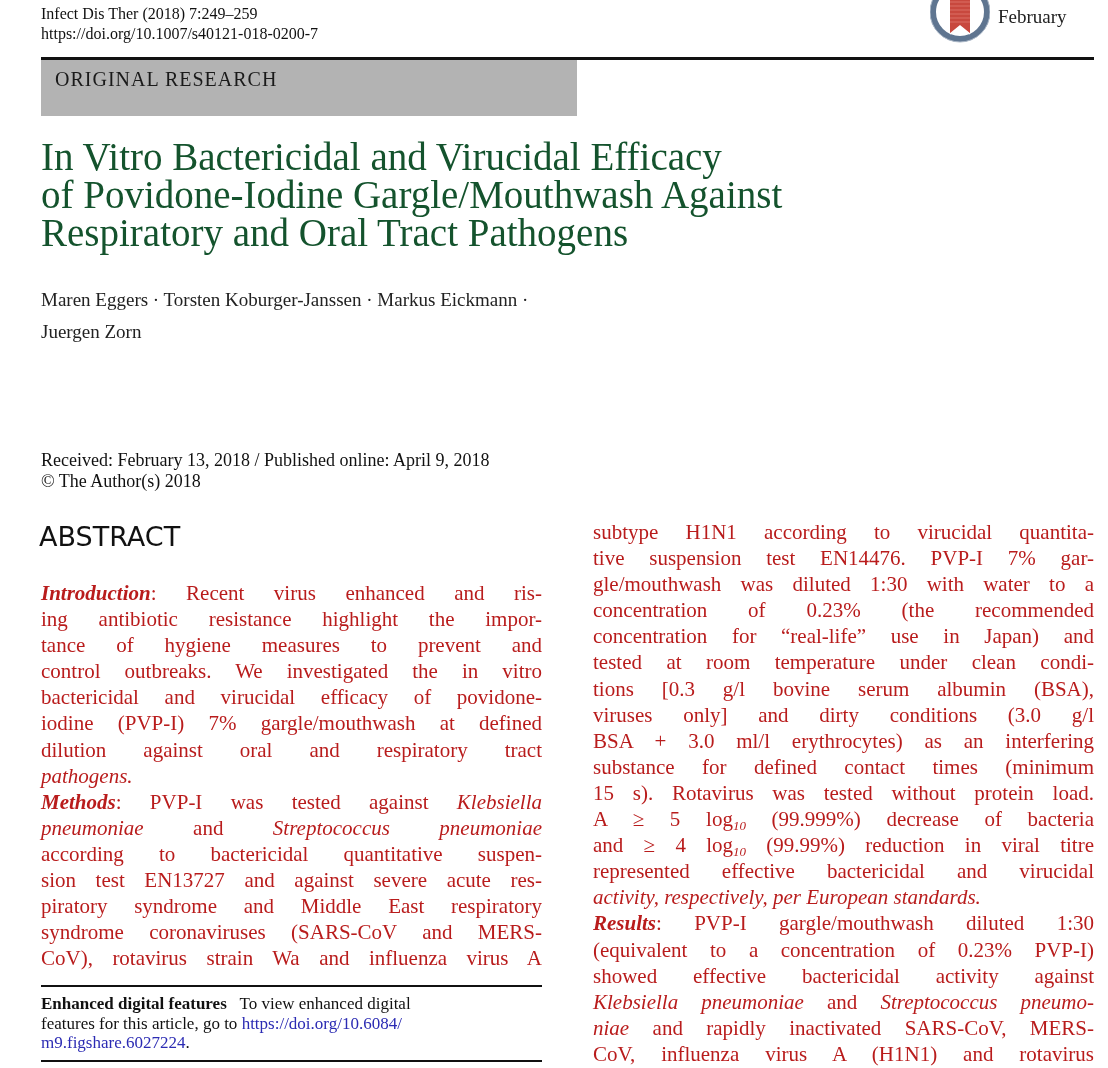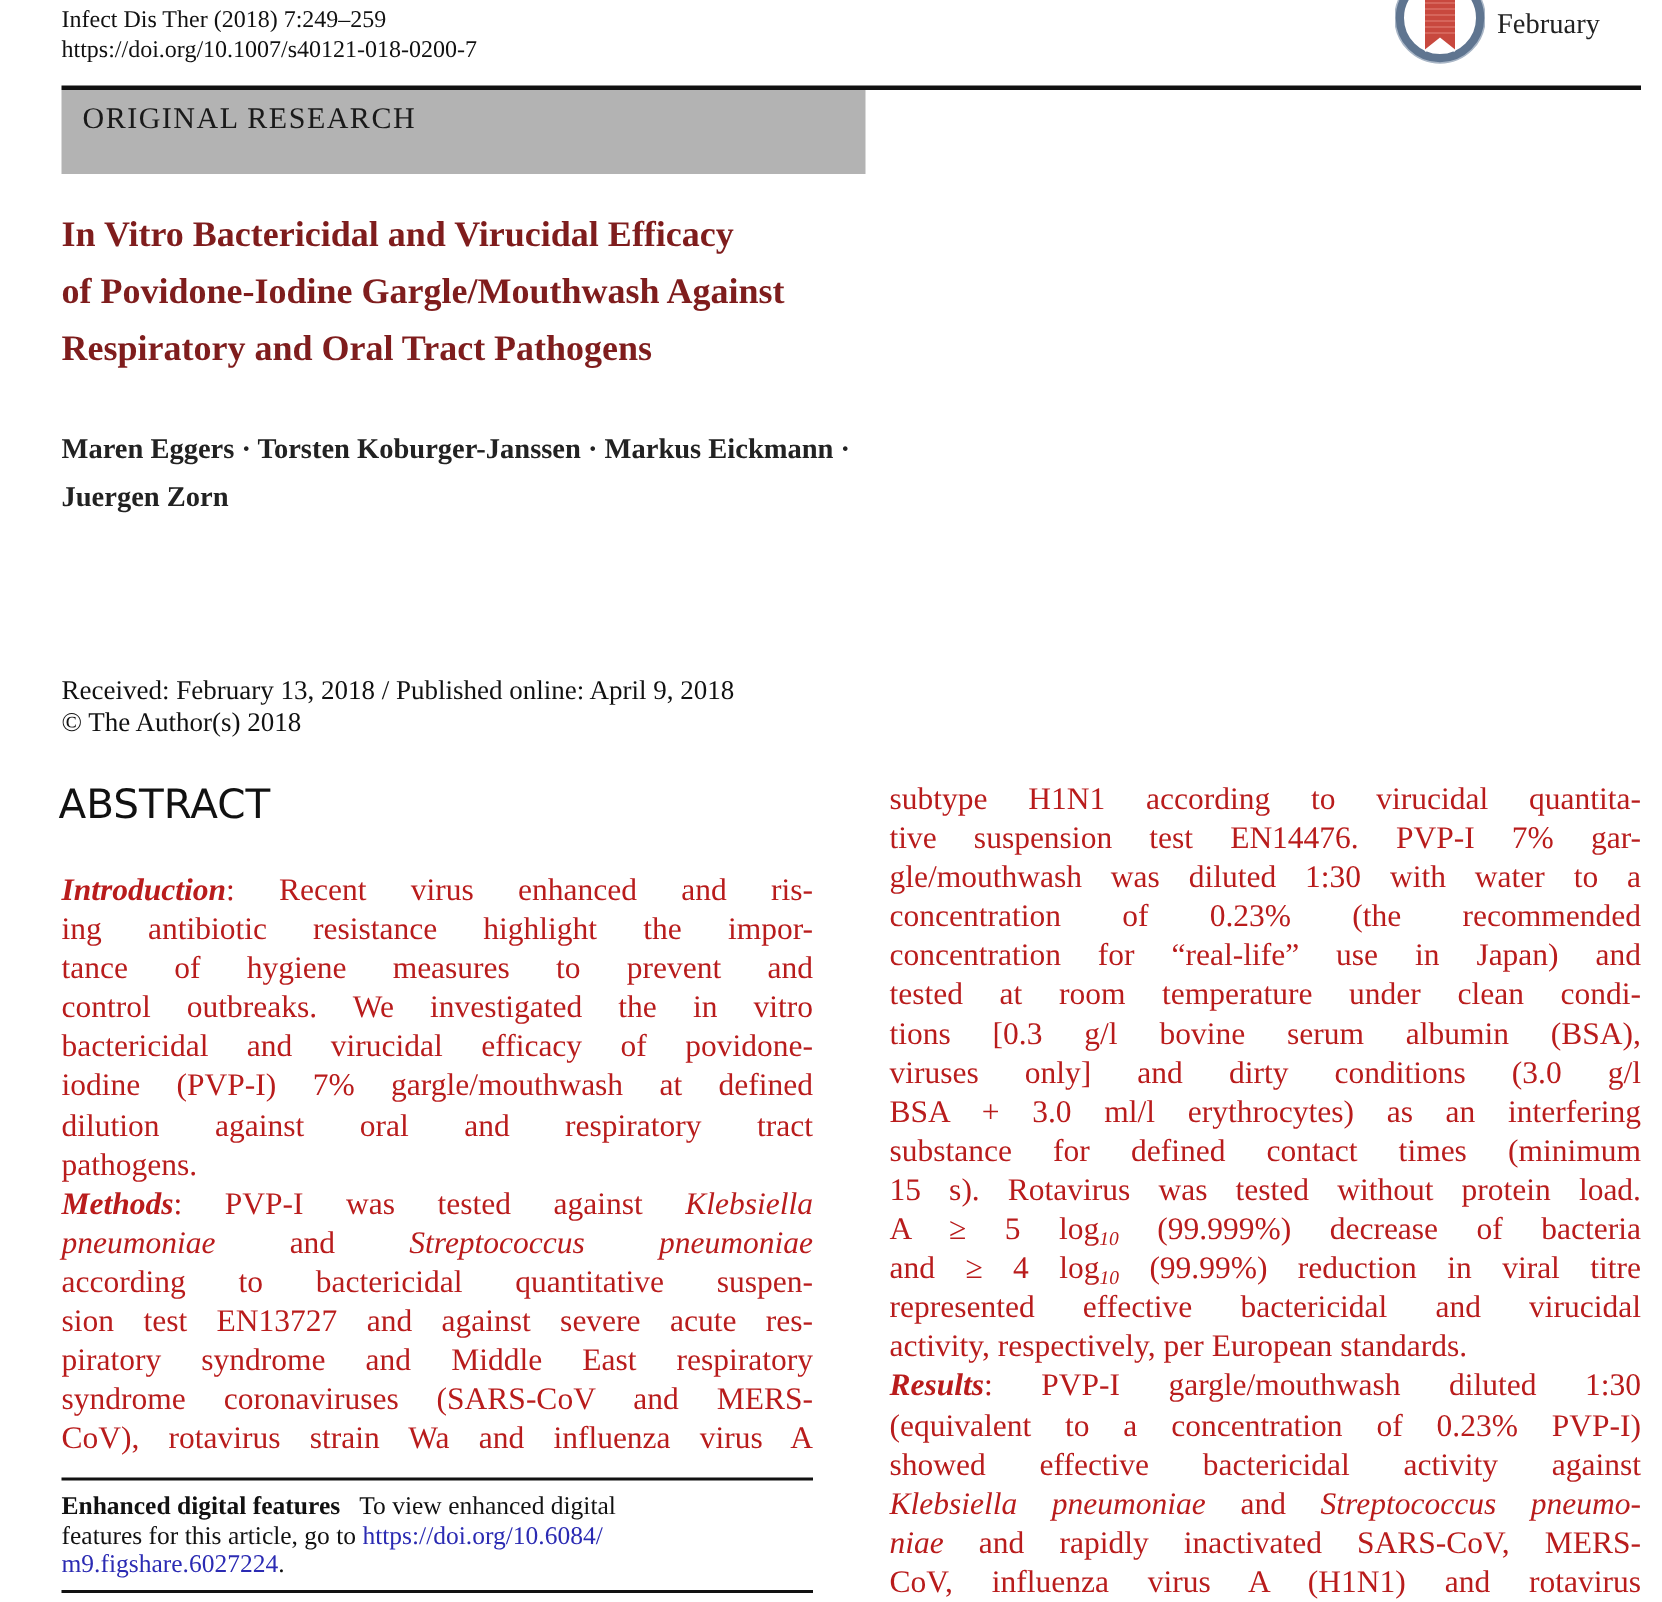--- a/index.html
+++ b/index.html
@@ -4,29 +4,29 @@
 <style>
   html, body { margin:0; padding:0; background:#ffffff; }
   body { width:1108px; height:1068px; position:relative; overflow:hidden; color:#111; font-family:"Liberation Serif", "DejaVu Serif", serif; }
   .abs { position:absolute; }
   .journal-meta { left:41px; top:4px; font-size:16px; line-height:20px; color:#111; }
   .crossmark { left:930px; top:0px; display:flex; align-items:flex-start; }
   .crossmark-label { font-size:19px; margin-left:8px; margin-top:6px; color:#222; }
   .top-rule { left:41px; top:57px; width:1053px; height:3px; background:#111; }
   .banner { left:41px; top:60px; width:536px; height:56px; background:#b3b3b3; }
   .banner-text { position:absolute; left:14px; top:8px; font-size:20px; letter-spacing:1px; color:#1a1a1a; }
-  .title { left:41px; top:138px; width:900px; font-size:24px; line-height:38px; font-weight:bold; color:#7f1d1d; }
-  .authors { left:41px; top:284px; width:700px; font-size:19px; line-height:32px; color:#222;font-weight:bold; }
+  .title { left:41px; top:138px; width:900px; font-size:39px; line-height:38px; font-weight:normal; color:#14532d; }
+  .authors { left:41px; top:284px; width:700px; font-size:19px; line-height:32px; color:#222; }
   .dates { left:41px; top:450px; font-size:18px; line-height:21px; color:#111; }
   .abstract-heading { left:39px; top:521px; font-family:"DejaVu Sans", "Liberation Sans", sans-serif; font-size:27px; font-weight:normal; color:#111; }
   .col { font-size:21px; line-height:26.1px; text-align:justify; color:#b91c1c; hyphens:manual; }
   .col-left { left:41px; top:580px; width:501px; }
   .col-right { left:593px; top:519px; width:501px; }
   .col .line { display:block; text-align:justify; text-align-last:justify; white-space:nowrap; height:26.1px; }
-  .col .line.last { text-align-last:left; }
+  .col .line.last { text-align-last:left;font-style:italic; }
   .lbl { font-weight:bold; font-style:italic; }
   .it { font-style:italic; }
   .hr { left:41px; width:501px; height:2px; background:#111; }
   .hr-top { top:985px; }
   .hr-bottom { top:1060px; }
   .features { left:41px; top:994px; width:501px; font-size:17px; line-height:19.5px; color:#111; }
   .features b { font-weight:bold; }
   .features a { color:#2b2bb3; text-decoration:none; }
   sub { font-size:13px; line-height:0; vertical-align:-4px;font-style:italic; }
 </style>

